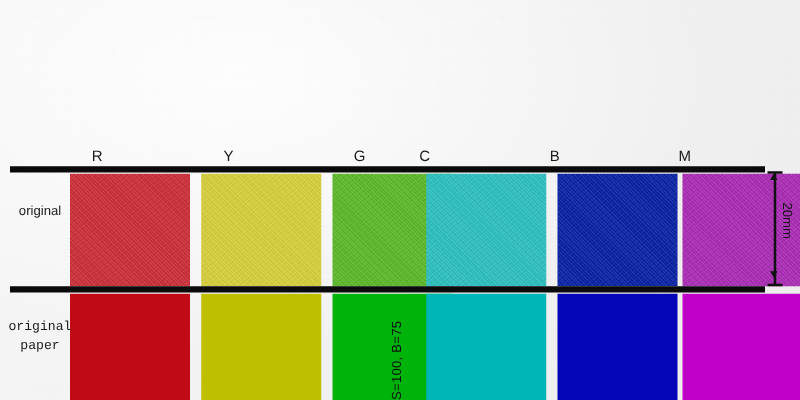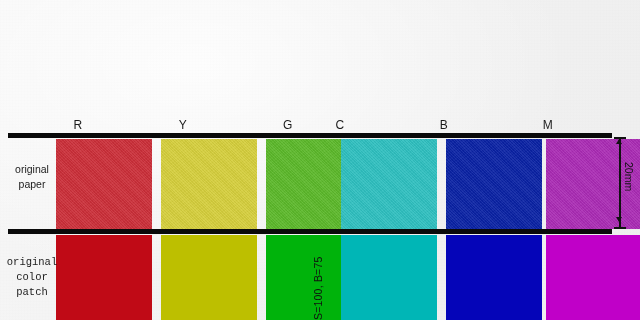--- a/index.html
+++ b/index.html
@@ -178,38 +178,36 @@
     <div class="swatch textured" style="left: 56px; background-color: rgb(204, 47, 57);"></div>
     <div class="swatch textured" style="left: 161px; background-color: rgb(214, 207, 60);"></div>
     <div class="swatch textured" style="left: 266px; background-color: rgb(92, 185, 42);"></div>
     <div class="swatch textured" style="left: 341px; background-color: rgb(47, 192, 192);"></div>
     <div class="swatch textured" style="left: 446px; background-color: rgb(10, 34, 165);"></div>
     <div class="swatch textured" style="left: 546px; background-color: rgb(171, 44, 181);"></div>
   </div>
 
   <div class="row-caption" id="caption-printed">
     <div>original</div>
-    <div>paper</div>
   </div>
 
   <div class="rule" id="rule-mid" style="background: rgb(10, 10, 10);"></div>
 
   <div class="swatch-row" id="row-original">
     <div class="swatch" style="left: 56px; background-color: rgb(192, 10, 22);"></div>
     <div class="swatch" style="left: 161px; background-color: rgb(189, 191, 0);"></div>
     <div class="swatch" style="left: 266px; background-color: rgb(0, 179, 11);"></div>
     <div class="swatch" style="left: 341px; background-color: rgb(0, 182, 182);"></div>
     <div class="swatch" style="left: 446px; background-color: rgb(5, 5, 184);"></div>
     <div class="swatch" style="left: 546px; background-color: rgb(192, 0, 200);"></div>
   </div>
 
   <div class="row-caption" id="caption-original">
     <div>original</div>
-    <div>color</div>
-    <div>patch</div>
+    <div>paper</div>
   </div>
 
   <div id="sb-annotation">S=100, B=75</div>
 
   <div id="dim-group">
     <div class="dim-cap" id="dim-cap-top"></div>
     <div id="dim-line"></div>
     <div class="dim-arrow" id="dim-arrow-top"></div>
     <div class="dim-arrow" id="dim-arrow-bottom"></div>
     <div class="dim-cap" id="dim-cap-bottom"></div>

